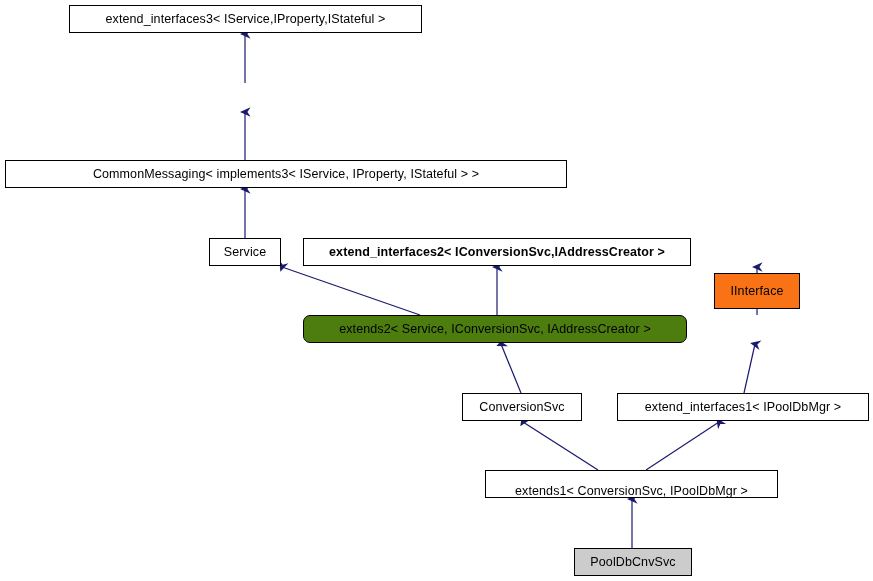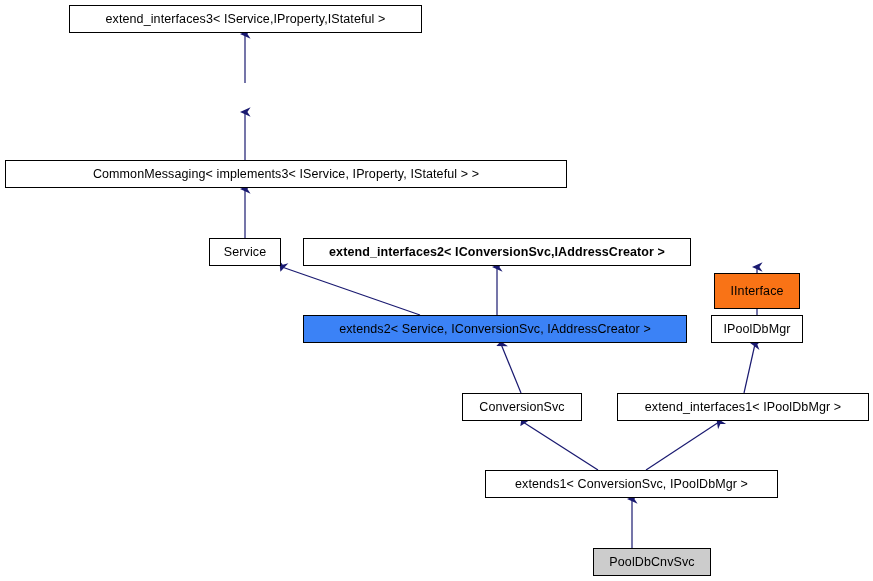--- a/index.html
+++ b/index.html
@@ -34,21 +34,20 @@
     font-size: 12.5px;
     line-height: 1;
     display: flex;
     align-items: center;
     justify-content: center;
     white-space: nowrap;
     letter-spacing: 0.1px;
   }
   .uml-node.highlight {
     background: #cccccc;
-    margin-left: 19px;
   }
   .uml-node .node-label {
     padding: 0 9px;
   }
 </style>
 </head>
 <body>
 
 <div id="diagram-root" style="background: rgb(255, 255, 255);">
   <svg id="edge-layer" viewBox="0 0 873 581" width="873" height="581" xmlns="http://www.w3.org/2000/svg">
@@ -77,31 +76,28 @@
     </div>
     <div class="uml-node" style="left: 209px; top: 238px; width: 72px; height: 28px; border-color: rgb(0, 0, 0); color: rgb(0, 0, 0); background: rgb(255, 255, 255);">
       <span class="node-label">Service</span>
     </div>
     <div class="uml-node" style="left: 303px; top: 238px; width: 388px; height: 28px; border-color: rgb(0, 0, 0); color: rgb(0, 0, 0); background: rgb(255, 255, 255); font-weight: bold;">
       <span class="node-label">extend_interfaces2&lt; IConversionSvc,IAddressCreator &gt;</span>
     </div>
     <div class="uml-node" style="left: 714px; top: 238px; width: 86px; height: 36px; border-color: rgb(0, 0, 0); color: rgb(0, 0, 0); background: #f97316; margin-top: 35px;">
       <span class="node-label">IInterface</span>
     </div>
-    <div class="uml-node" style="left: 303px; top: 315px; width: 384px; height: 28px; border-color: rgb(0, 0, 0); color: rgb(0, 0, 0); background: #3b82f6;">
+    <div class="uml-node" style="left: 303px; top: 315px; width: 384px; height: 28px; border-color: rgb(0, 0, 0); color: rgb(0, 0, 0); background: #4d7c0f; border-radius: 7px;">
       <span class="node-label">extends2&lt; Service, IConversionSvc, IAddressCreator &gt;</span>
-    </div>
-    <div class="uml-node" style="left: 711px; top: 315px; width: 92px; height: 28px; border-color: rgb(0, 0, 0); color: rgb(0, 0, 0); background: rgb(255, 255, 255);">
-      <span class="node-label">IPoolDbMgr</span>
     </div>
     <div class="uml-node" style="left: 462px; top: 393px; width: 120px; height: 28px; border-color: rgb(0, 0, 0); color: rgb(0, 0, 0); background: rgb(255, 255, 255); text-align: center;">
       <span class="node-label">ConversionSvc</span>
     </div>
     <div class="uml-node" style="left: 617px; top: 393px; width: 252px; height: 28px; border-color: rgb(0, 0, 0); color: rgb(0, 0, 0); background: rgb(255, 255, 255);">
       <span class="node-label">extend_interfaces1&lt; IPoolDbMgr &gt;</span>
     </div>
-    <div class="uml-node" style="left: 485px; top: 470px; width: 293px; height: 28px; border-color: rgb(0, 0, 0); color: rgb(0, 0, 0); background: rgb(255, 255, 255);">
+    <div class="uml-node" style="left: 485px; top: 470px; width: 293px; height: 28px; border-color: rgb(0, 0, 0); color: rgb(0, 0, 0); background: rgb(255, 255, 255); align-items: flex-end;">
       <span class="node-label">extends1&lt; ConversionSvc, IPoolDbMgr &gt;</span>
     </div>
     <div class="uml-node highlight" style="left: 574px; top: 548px; width: 118px; height: 28px; border-color: rgb(0, 0, 0); color: rgb(0, 0, 0); background: rgb(204, 204, 204);">
       <span class="node-label">PoolDbCnvSvc</span>
     </div>
   </div>
 
 </body></html>

